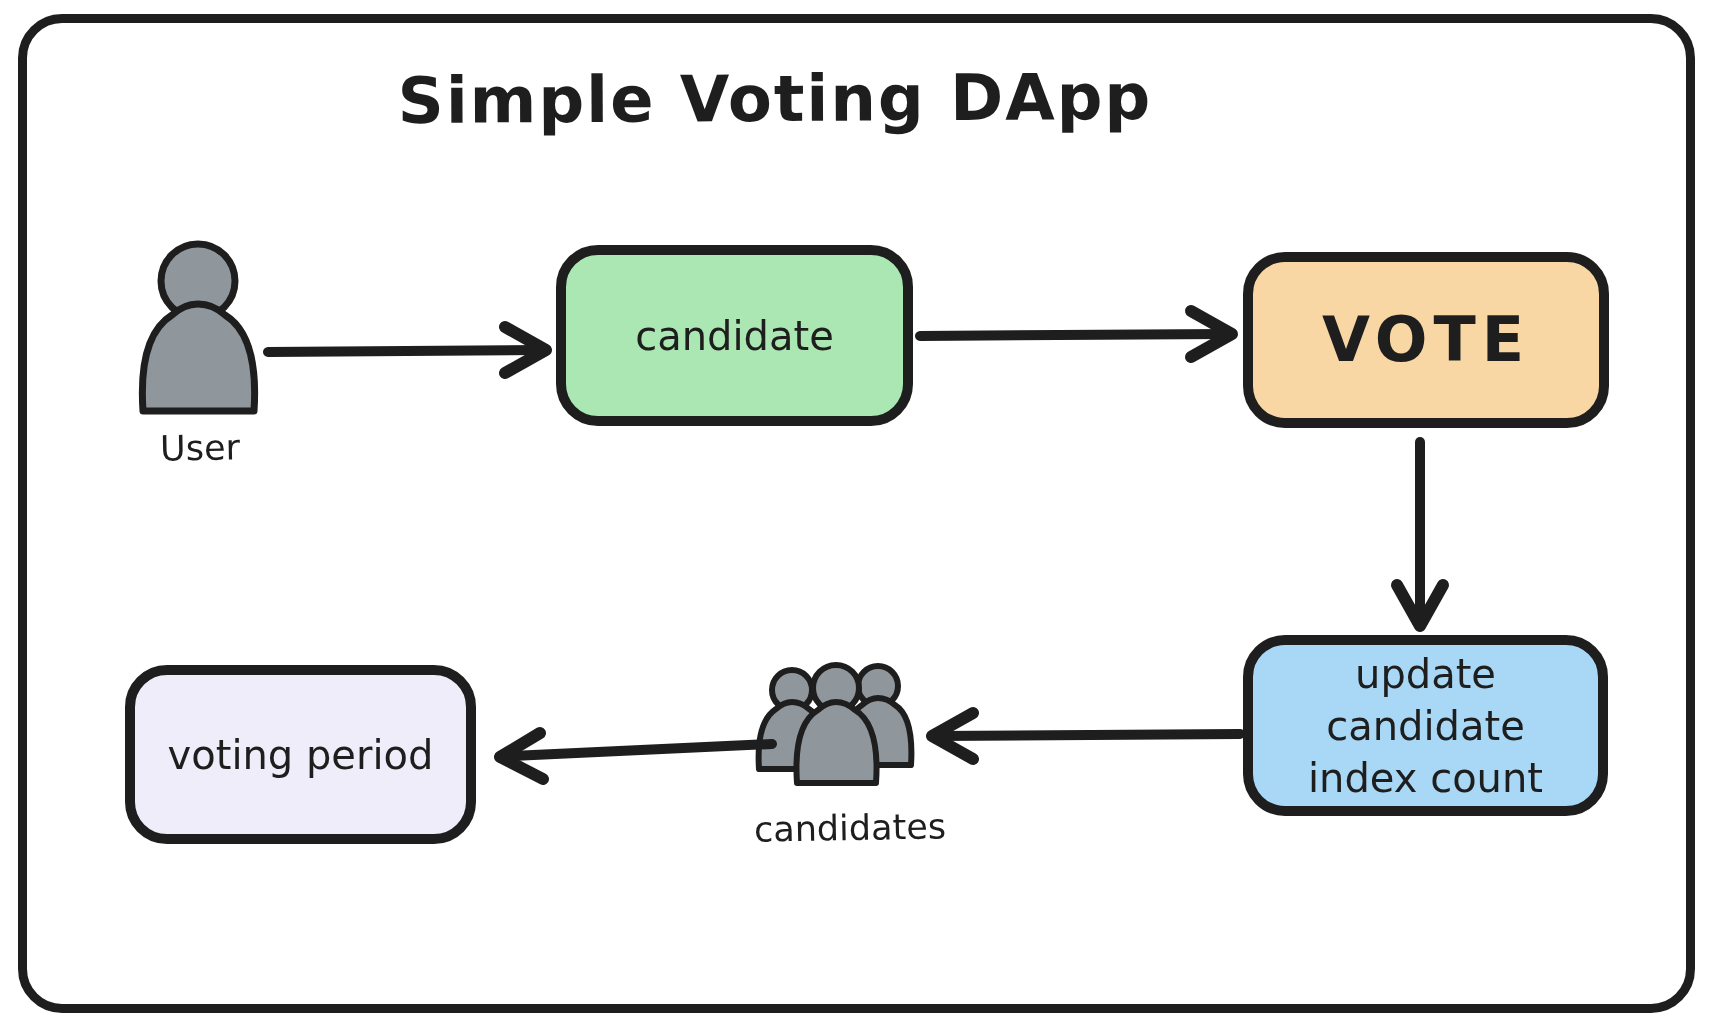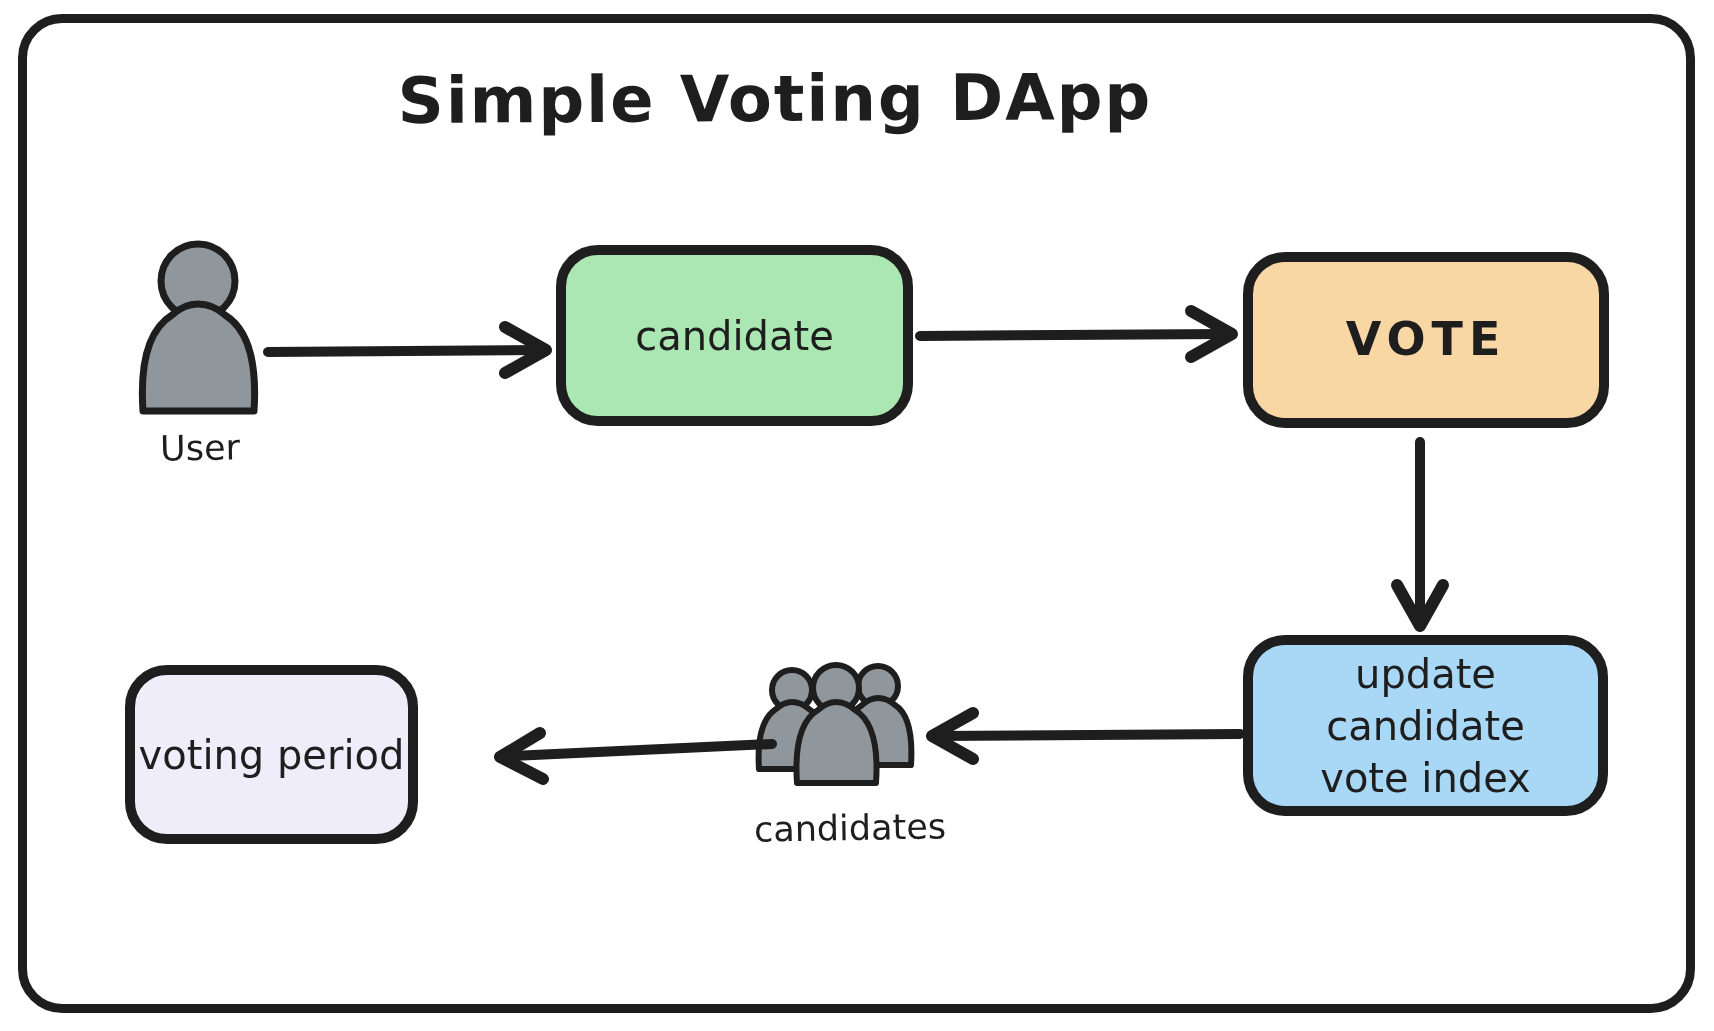--- a/index.html
+++ b/index.html
@@ -45,23 +45,23 @@
     display: flex;
     flex-direction: column;
     align-items: center;
     justify-content: center;
     text-align: center;
     font-size: 40px;
     line-height: 1.3;
     font-weight: 500;
   }
   .node-green  { left: 556px;  top: 245px; width: 357px; height: 181px; background: #abe7b2; }
-  .node-orange { left: 1243px; top: 252px; width: 366px; height: 176px; background: #f8d7a5; font-size: 46px; letter-spacing: 6px; font-weight: 600; }
+  .node-orange { left: 1243px; top: 252px; width: 366px; height: 176px; background: #f8d7a5; font-size: 62px; letter-spacing: 6px; font-weight: 600; }
   .node-blue   { left: 1243px; top: 635px; width: 365px; height: 181px; background: #a9d8f7; text-align: center; }
-  .node-lav    { left: 125px;  top: 665px; width: 293px; height: 179px; background: #f0edfa; }
+  .node-lav    { left: 125px;  top: 665px; width: 351px; height: 179px; background: #f0edfa; }
   .actor-label {
     position: absolute;
     font-size: 35px;
     font-weight: 500;
     text-align: center;
     transform: rotate(-1deg);
   }
   .label-user { left: 130px; top: 428px; width: 140px; }
   .label-candidates { left: 740px; top: 808px; width: 220px; }
   svg.overlay {
@@ -102,21 +102,21 @@
   <div class="node node-green">
     <span>candidate</span>
   </div>
 
   <div class="node node-orange">
     <span>VOTE</span>
   </div>
 
   <div class="node node-blue">
     <span>update candidate</span>
-    <span>vote index</span>
+    <span>index count</span>
   </div>
 
   <div class="node node-lav">
     <span>voting period</span>
   </div>
 
   <div class="actor-label label-user">User</div>
   <div class="actor-label label-candidates">candidates</div>
 
   <svg class="overlay" viewBox="0 0 1714 1031">

